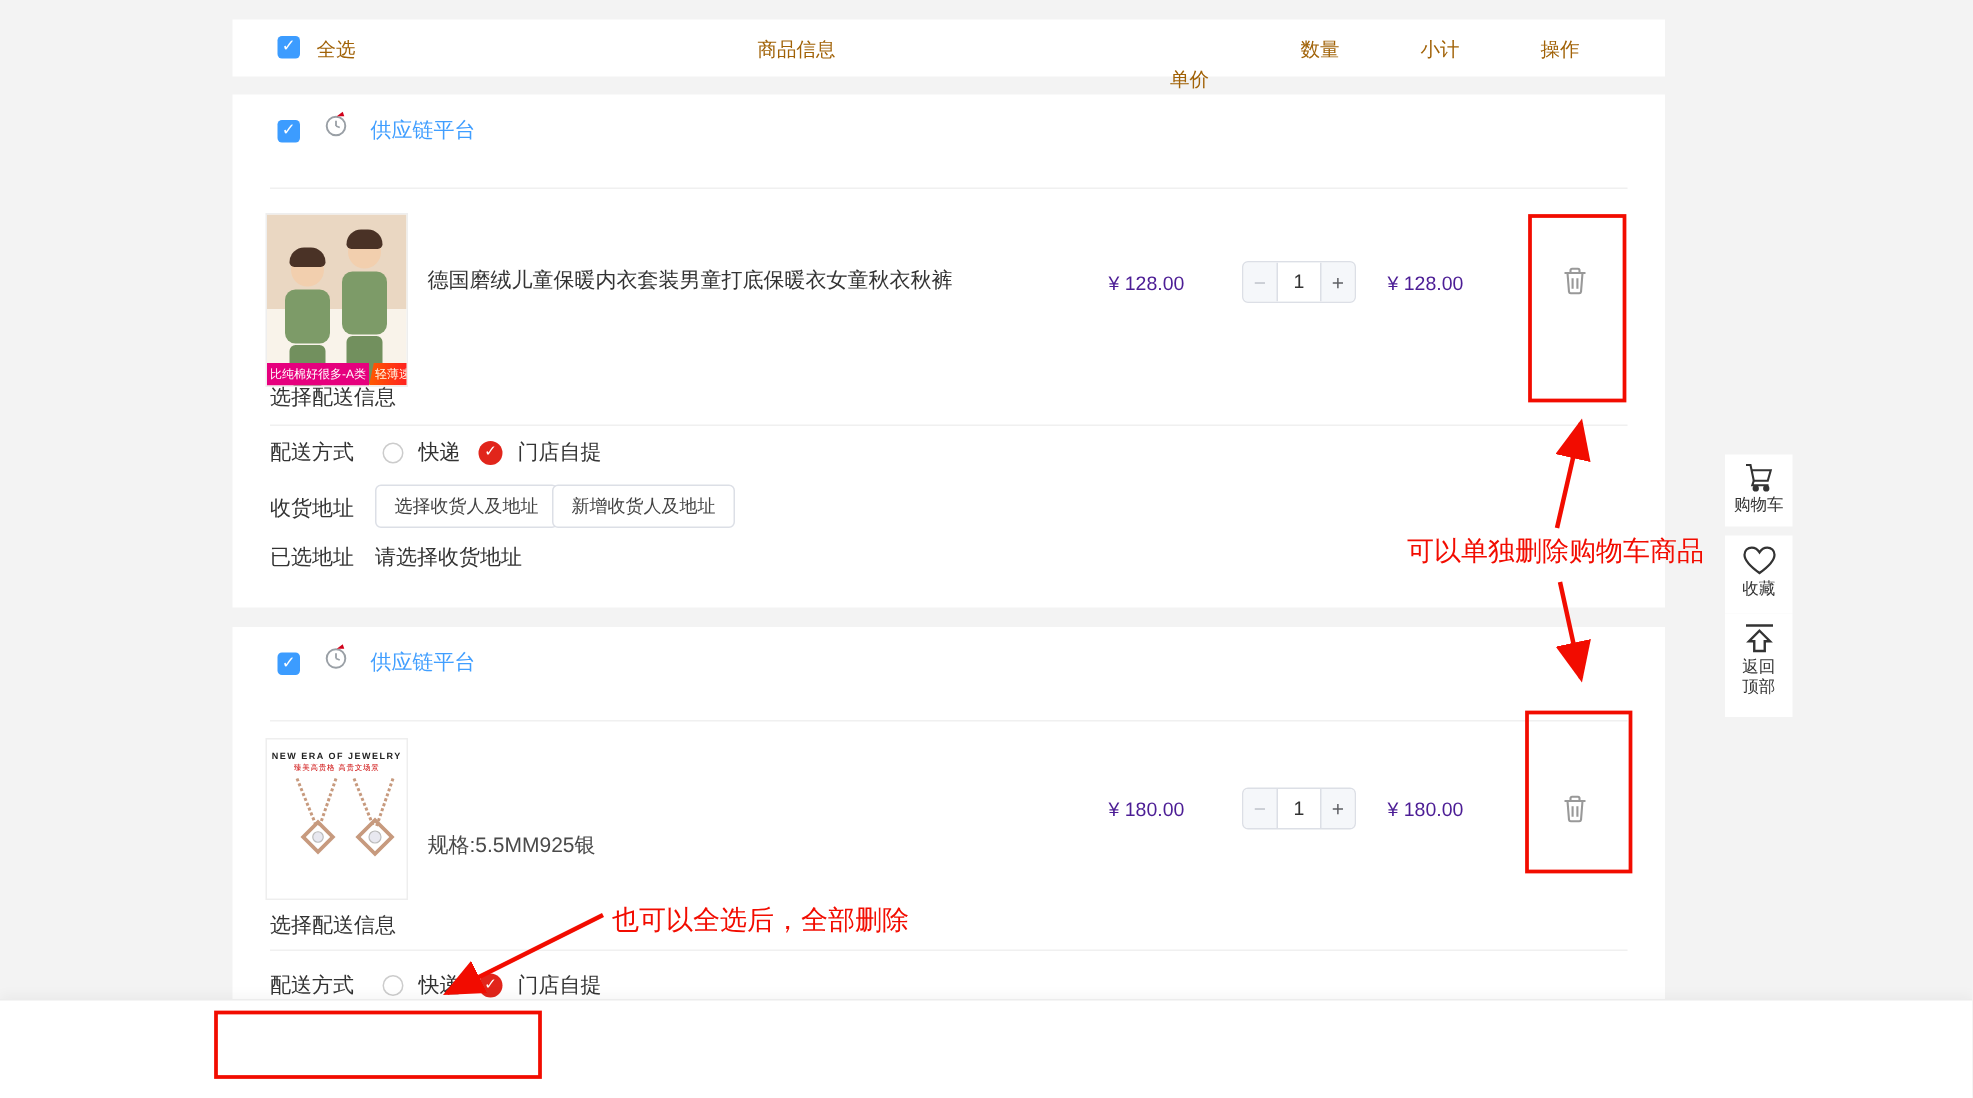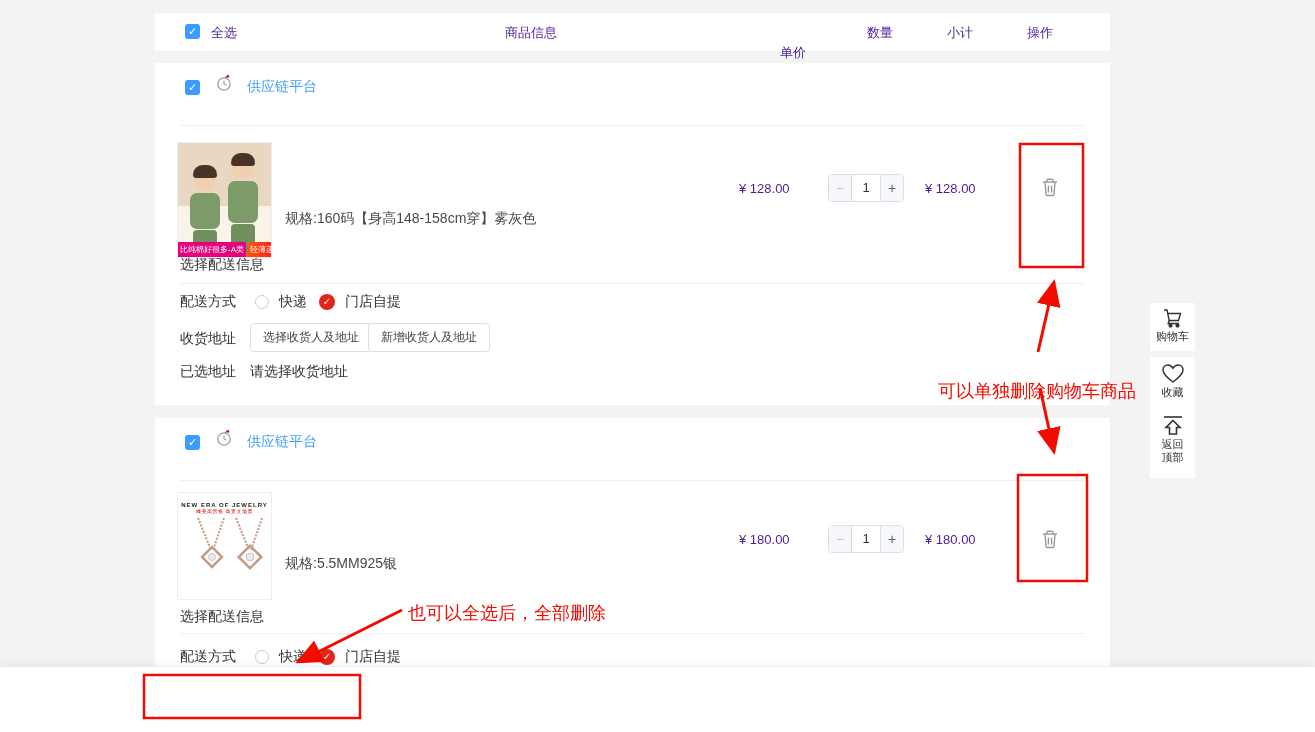--- a/index.html
+++ b/index.html
@@ -8,21 +8,21 @@
   .abs { position:absolute; }
 
   
   .col-header { left:155px; top:13px; width:955px; height:38px; background:#fff; font-size:13px; }
   .card { left:155px; background:#fff; width:955px; overflow:hidden; }
   #card1 { top:63px; height:342px; }
   #card2 { top:418px; height:250px; }
 
   .chk { width:15px; height:15px; background:#3c9cff; border-radius:3px; color:#fff; font-size:11px; line-height:15px; text-align:center; display:inline-block; }
   .blue { color:#409eff; }
-  .hdr-col { position:absolute; top:11px; font-size:13px; color:#4c1d95; }
+  .hdr-col { position:absolute; top:11px; font-size:13px; color:#a16207; }
 
   .divider { position:absolute; left:25px; right:25px; height:1px; background:#f0f0f0; }
 
   .store-row-chk { left:30px; top:17px; }
   .store-icon { left:60px; top:10px; }
   .store-name { left:92px; top:15px; font-size:14px;text-align:right; }
 
   .prod-img { left:22px; width:95px; border:1px solid #eee; overflow:hidden; }
   .title { left:130px; width:490px; font-size:14px; color:#333; }
   .spec  { left:130px; width:490px; font-size:14px; color:#4a4a4a; }
@@ -106,21 +106,21 @@
         <div class="head"></div>
         <div class="body" style="height:42px;"></div>
         <div class="legs" style="height:32px;"></div>
       </div>
     <div class="img-banner">
       <span class="bl">比纯棉好很多-A类</span>
       <span class="br">轻薄速暖</span>
     </div>
   </div>
 
-  <div class="abs spec" style="top:147px;">规格:160码【身高148-158cm穿】雾灰色</div>
+  <div class="abs title" style="top:115px;">德国磨绒儿童保暖内衣套装男童打底保暖衣女童秋衣秋裤</div>
 
   <div class="abs cell" style="left:584px;top:118px;">¥ 128.00</div>
   <div class="abs stepper" style="top:111px;">
     <span class="step-btn minus">−</span>
     <span class="step-val">1</span>
     <span class="step-btn plus">+</span>
   </div>
   <div class="abs cell" style="left:770px;top:118px;">¥ 128.00</div>
   <span class="abs trash" style="top:113px;">
     <svg class="icon" width="22" height="22" viewBox="0 0 22 22" fill="none" stroke="#999" stroke-width="1.4">
@@ -239,21 +239,21 @@
 <div class="abs footer">
   
   
   
   
   
   
   
 </div>
 
-<div class="ann" style="left:938px;top:355px;margin-top:24px;">可以单独删除购物车商品</div>
+<div class="ann" style="left:938px;top:355px;">可以单独删除购物车商品</div>
 <div class="ann" style="left:408px;top:601px;">也可以全选后，全部删除</div>
 
 <svg id="overlay" width="1315" height="732" viewBox="0 0 1315 732">
   <defs>
     <marker id="ah" markerWidth="10" markerHeight="8" refX="8" refY="4" orient="auto">
       <path d="M0,0 L9,4 L0,8 Z" fill="#f20c00"></path>
     </marker>
   </defs>
   <rect x="1020" y="144" width="63" height="123" fill="none" stroke="#f20c00" stroke-width="2.5"></rect>
   <rect x="1018" y="475" width="69" height="106" fill="none" stroke="#f20c00" stroke-width="2.5"></rect>

